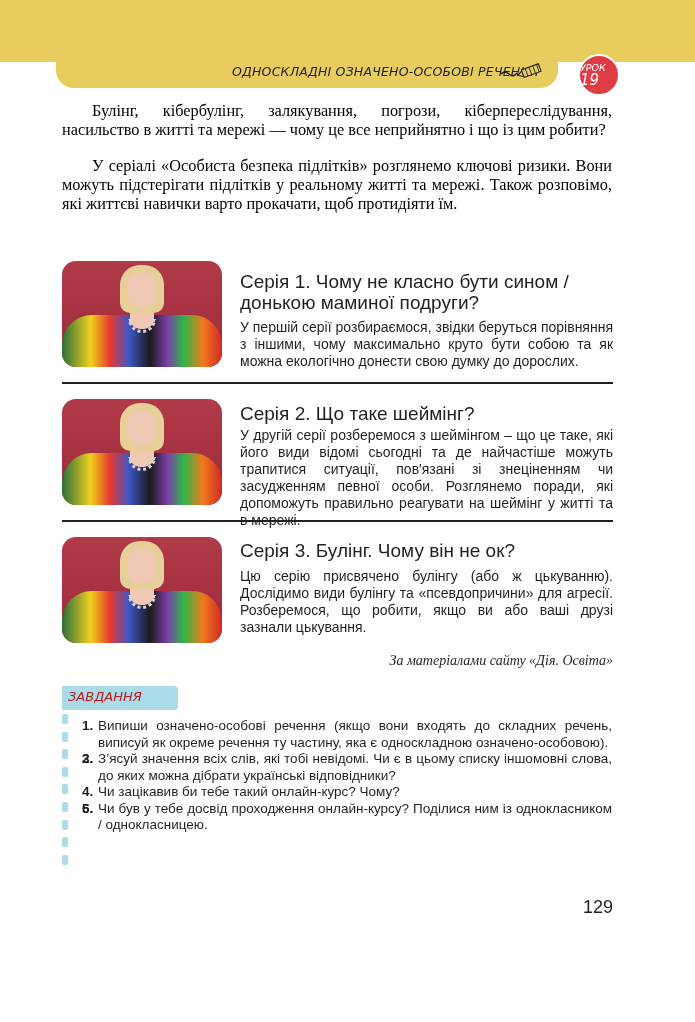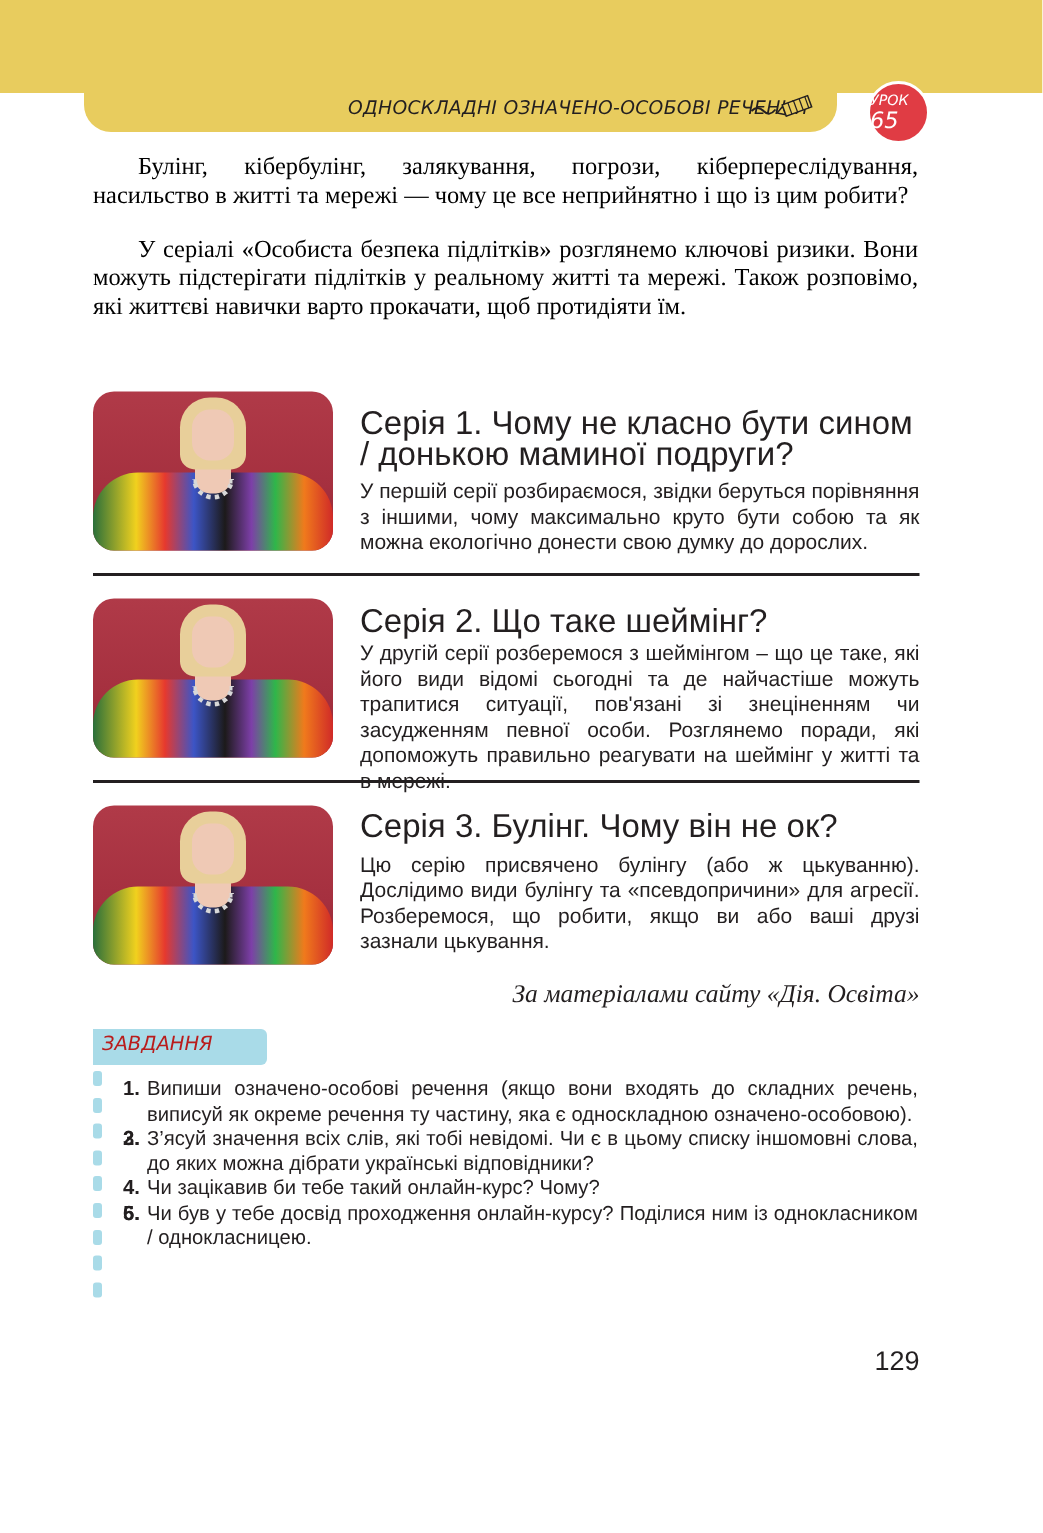--- a/index.html
+++ b/index.html
@@ -18,25 +18,25 @@
   .p1 { top: 101px; }
   .p2 { top: 156px; }
 
   .series { position: absolute; left: 62px; width: 551px; }
   .thumb { position: absolute; left: 0; width: 160px; height: 106px; border-radius: 14px; overflow: hidden; background: linear-gradient(180deg, #b03a48 0%, #a5303f 60%, #8e2534 100%); }
   .thumb .hair { position: absolute; left: 58px; top: 4px; width: 44px; height: 48px; background: #e8cf9a; border-radius: 20px 20px 10px 10px; }
   .thumb .face { position: absolute; left: 66px; top: 12px; width: 28px; height: 34px; background: #efc9b5; border-radius: 12px; }
   .thumb .jacket { position: absolute; left: 0; top: 54px; width: 160px; height: 56px; background: linear-gradient(90deg, #2a6f3a 0%, #f1d11e 18%, #e6392e 30%, #3c55c6 42%, #1c1a1a 55%, #7d3fa8 66%, #2fb64a 76%, #f07a1c 88%, #d02a28 100%); border-radius: 30px 30px 0 0; }
   .thumb .neck { position: absolute; left: 68px; top: 48px; width: 24px; height: 20px; background: #efc9b5; border-radius: 0 0 10px 10px; }
   .thumb .necklace { position: absolute; left: 66px; top: 58px; width: 28px; height: 14px; border: 3px dotted #d8d8d8; border-top: none; border-radius: 0 0 14px 14px; }
-  .series-title { position: absolute; left: 178px; width: 375px; font-family: "Liberation Sans", sans-serif; font-size: 22px; line-height: 21px; color: #231f20; }
+  .series-title { position: absolute; left: 178px; width: 375px; font-family: "Liberation Sans", sans-serif; font-size: 19px; line-height: 21px; color: #231f20; }
   .series-desc { position: absolute; left: 178px; width: 373px; font-family: "Liberation Sans", sans-serif; font-size: 14px; line-height: 17px; text-align: justify; color: #231f20; }
   .divider { position: absolute; left: 62px; width: 551px; height: 2px; background: #231f20; }
 
-  .source-note { position: absolute; right: 82px; top: 653px; font-family: "Liberation Serif", serif; font-style: italic; font-size: 17px; color: #231f20; }
+  .source-note { position: absolute; right: 82px; top: 653px; font-family: "Liberation Serif", serif; font-style: italic; font-size: 14px; color: #231f20; }
 
   .tasks-label { position: absolute; left: 62px; top: 686px; width: 116px; height: 24px; background: #a9dbe8; border-radius: 0 4px 4px 0; }
   .tasks-label span { position: absolute; left: 6px; top: 3px; font-family: "DejaVu Sans", sans-serif; font-style: italic; font-size: 13px; color: #b91c1c; }
   .task-dots { position: absolute; left: 62px; top: 714px; width: 6px; }
   .task-dots i { display: block; width: 6px; height: 10px; background: #a9dbe8; border-radius: 2px; margin-bottom: 7.6px; }
   .tasks { position: absolute; left: 82px; top: 718px; width: 530px; list-style: none; font-family: "Liberation Sans", sans-serif; font-size: 13.5px; line-height: 16.5px; color: #231f20; }
   .tasks li { position: relative; padding-left: 16px; text-align: justify; }
   .tasks li b { position: absolute; left: 0; top: 0; font-weight: bold; }
 
   .page-number { position: absolute; left: 583px; top: 897px; font-family: "Liberation Sans", sans-serif; font-size: 18px; color: #231f20; }
@@ -53,21 +53,21 @@
     <polygon points="17,9 22,6 22,12" fill="#e8cc5e" stroke="#231f20" stroke-width="1"></polygon>
     <rect x="22" y="5" width="18" height="8" fill="#e8cc5e" stroke="#231f20" stroke-width="1"></rect>
     <line x1="26" y1="5" x2="26" y2="13" stroke="#231f20" stroke-width="0.8"></line>
     <line x1="30" y1="5" x2="30" y2="13" stroke="#231f20" stroke-width="0.8"></line>
     <line x1="34" y1="5" x2="34" y2="13" stroke="#231f20" stroke-width="0.8"></line>
     <line x1="38" y1="5" x2="38" y2="13" stroke="#231f20" stroke-width="0.8"></line>
   </g>
 </svg>
 <div class="lesson-badge">
   <span class="lb-top">УРОК</span>
-  <span class="lb-num">65</span>
+  <span class="lb-num">19</span>
 </div>
 
 <p class="serif-para p1">Булінг, кібербулінг, залякування, погрози, кіберпереслідування, насильство в житті та мережі — чому це все неприйнятно і що із цим робити?</p>
 <p class="serif-para p2">У серіалі «Особиста безпека підлітків» розглянемо ключові ризики. Вони можуть підстерігати підлітків у реальному житті та мережі. Також розповімо, які життєві навички варто прокачати, щоб протидіяти їм.</p>
 
 <div class="series" style="top:261px;">
   <div class="thumb" style="top:0;">
     <div class="jacket"></div>
       <div class="neck"></div>
       <div class="necklace"></div>

